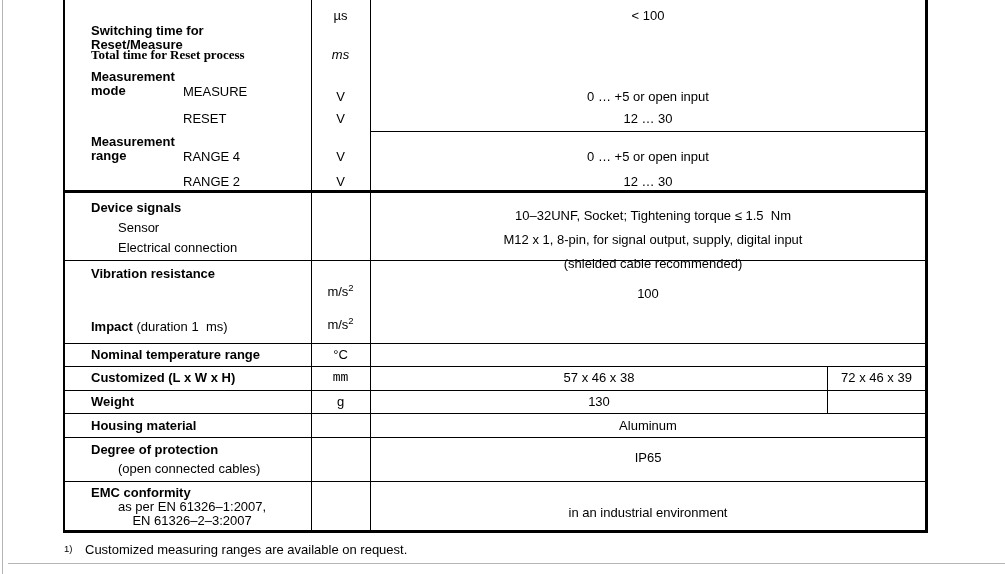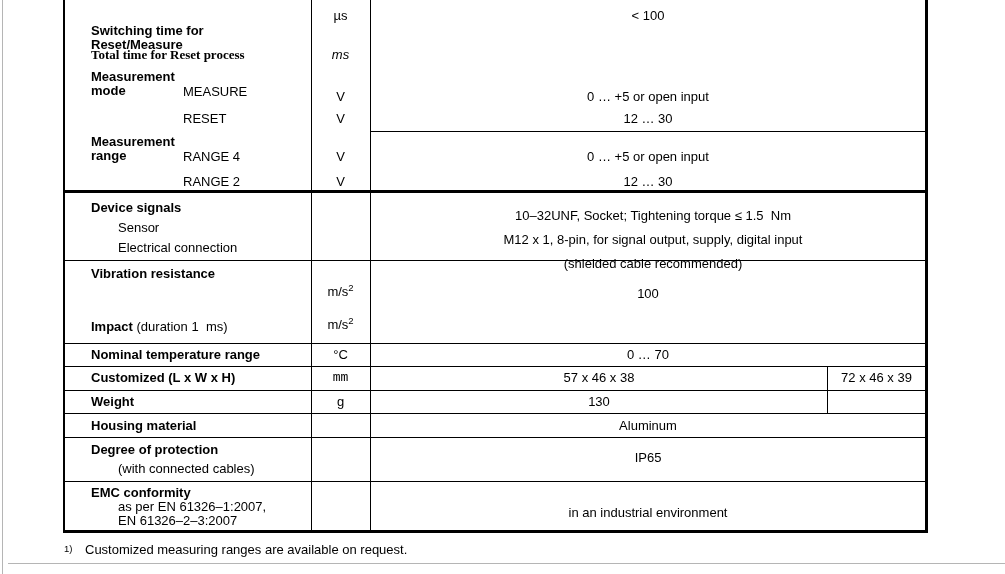--- a/index.html
+++ b/index.html
@@ -72,39 +72,38 @@
 
   <div class="txt b" style="left:91px;top:266.5px;">Vibration resistance</div>
   <div class="txt ctr" style="left:311px;top:284.5px;width:59px;"><span>m/s</span><sup class="u">2</sup></div>
   <div class="txt ctr" style="left:371px;top:286.5px;width:554px;">100</div>
 
   <div class="txt" style="left:91px;top:319.5px;"><span class="b">Impact</span><span> (duration 1  ms)</span></div>
   <div class="txt ctr" style="left:311px;top:318px;width:59px;"><span>m/s</span><sup class="u">2</sup></div>
 
   <div class="txt b" style="left:91px;top:347.5px;">Nominal temperature range</div>
   <div class="txt ctr" style="left:311px;top:347.5px;width:59px;">°C</div>
-  <div class="txt ctr" style="left:371px;top:347.5px;width:554px;">0 … 70</div>
 
   <div class="txt b" style="left:91px;top:371px;">Customized (L x W x H)</div>
   <div class="txt ctr" style="left:311px;top:371px;width:59px;font-family:Liberation Mono, monospace;">mm</div>
   <div class="txt ctr" style="left:371px;top:371px;width:456px;">57 x 46 x 38</div>
   <div class="txt ctr" style="left:828px;top:371px;width:97px;">72 x 46 x 39</div>
 
   <div class="txt b" style="left:91px;top:394.5px;">Weight</div>
   <div class="txt ctr" style="left:311px;top:394.5px;width:59px;">g</div>
   <div class="txt ctr" style="left:371px;top:394.5px;width:456px;">130</div>
 
   <div class="txt b" style="left:91px;top:418.5px;">Housing material</div>
   <div class="txt ctr" style="left:371px;top:418.5px;width:554px;">Aluminum</div>
 
   <div class="txt b" style="left:91px;top:442.5px;">Degree of protection</div>
-  <div class="txt" style="left:118px;top:461.5px;">(with connected cables)</div>
+  <div class="txt" style="left:118px;top:461.5px;">(open connected cables)</div>
   <div class="txt ctr" style="left:371px;top:450.5px;width:554px;">IP65</div>
 
   <div class="txt b" style="left:91px;top:485.5px;">EMC conformity</div>
-  <div class="txt" style="left:118px;top:499.5px;line-height:14px;">as per EN 61326–1:2007,
+  <div class="txt" style="left:118px;top:499.5px;line-height:14px;text-align:center;">as per EN 61326–1:2007,
 EN 61326–2–3:2007</div>
   <div class="txt ctr" style="left:371px;top:505.5px;width:554px;">in an industrial environment</div>
 
   <div class="fnmark" style="left:64px;top:543px;">1)</div>
   <div class="txt" style="left:85px;top:542.5px;">Customized measuring ranges are available on request.</div>
 
 </div>
 
 </body></html>

